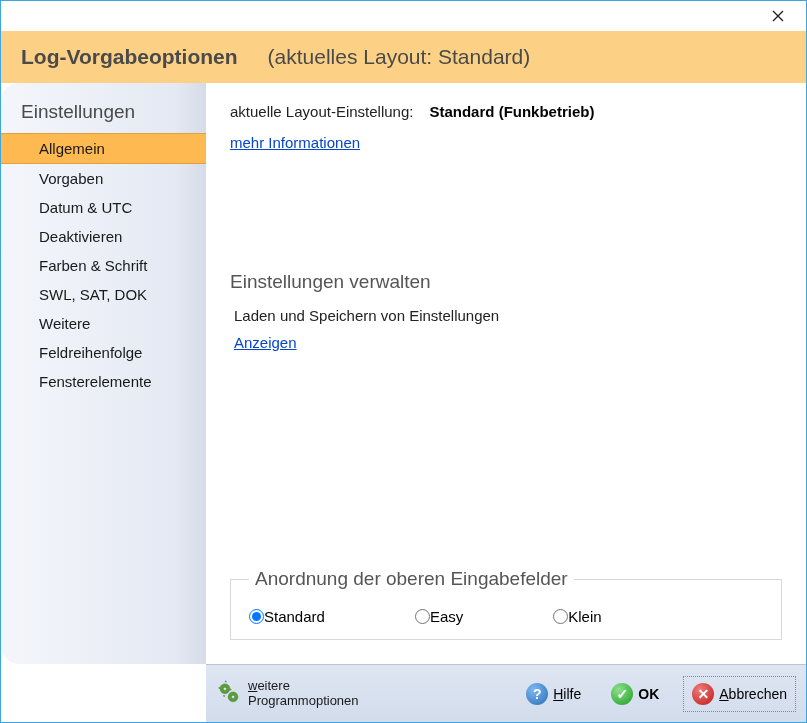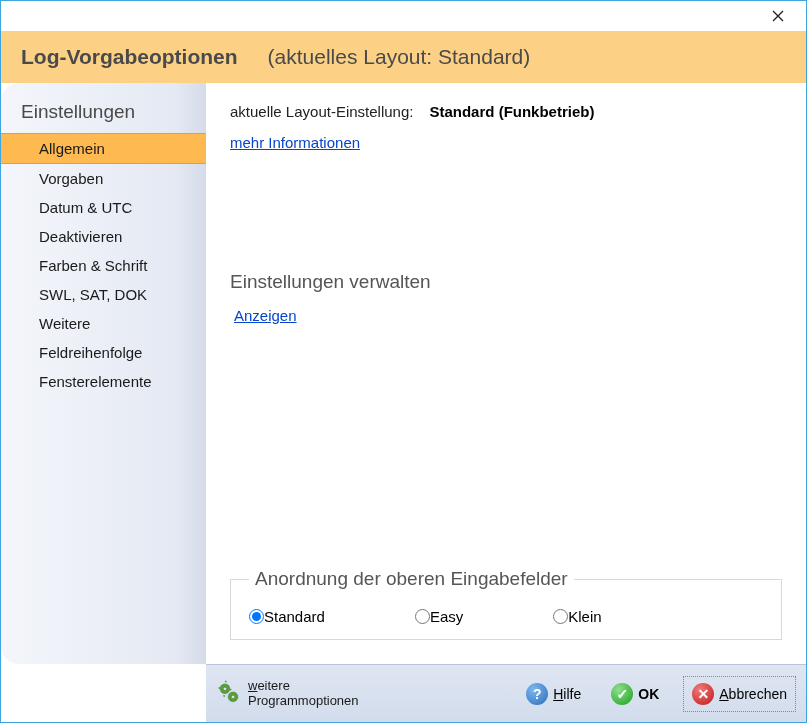--- a/index.html
+++ b/index.html
@@ -79,20 +79,21 @@
     <div class="content">
       <div class="row1">
         <span class="lbl">aktuelle Layout-Einstellung:</span>
         <span class="val">Standard (Funkbetrieb)</span>
       </div>
       <span class="link">mehr Informationen</span>
 
       <div class="spacer1"></div>
 
       <div class="section-h">Einstellungen verwalten</div>
+      <div class="section-sub">Laden und Speichern von Einstellungen</div>
       <span class="link" style="padding-left:4px">Anzeigen</span>
 
       <div class="fieldset-wrap">
         <fieldset>
           <legend>Anordnung der oberen Eingabefelder</legend>
           <div class="radios">
             <label class="radio-opt">
               <input type="radio" name="arr" checked="" style="">
               <span>Standard</span>
             </label>

